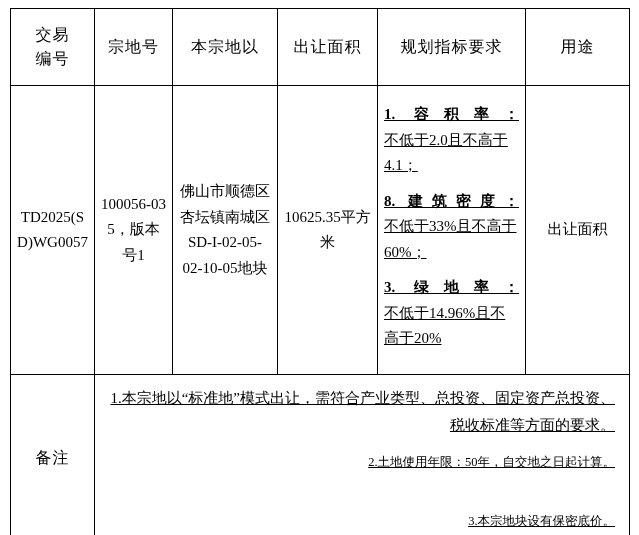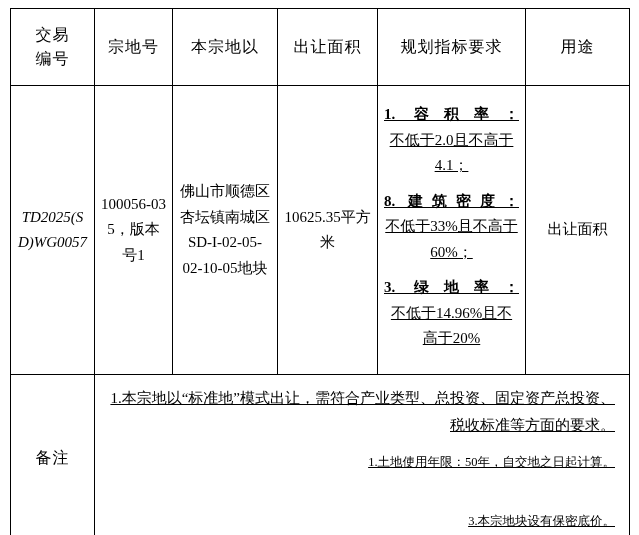--- a/index.html
+++ b/index.html
@@ -52,21 +52,20 @@
   }
 
   .body-row td {
     height: 280px;
     font-size: 15px;
     line-height: 1.7;
   }
   .cell-id {
     letter-spacing: 0px;
     word-break: break-all;
-    font-style: italic;
   }
   .cell-num {
     word-break: break-all;
   }
   .cell-loc {
     line-height: 1.75;
   }
   .cell-area {
     line-height: 1.75;
   }
@@ -81,21 +80,21 @@
     text-align: justify;
     text-align-last: justify;
   }
   .spec-item {
     margin-bottom: 10px;
   }
   .spec-item:last-child {
     margin-bottom: 6px;
   }
   .spec-body {
-    text-align: center;
+    text-align: left;
   }
   .cell-use {
     font-size: 15px;
   }
 
   .notes-row td.notes-label {
     height: 140px;
     font-size: 16px;
     letter-spacing: 1px;
   }
@@ -169,19 +168,19 @@
             <div class="spec-title">3. 绿地率：</div>
             <div class="spec-body">不低于14.96%且不高于20%</div>
           </div>
         </td>
         <td class="cell-use">出让面积</td>
       </tr>
       <tr class="notes-row">
         <td class="notes-label">备注</td>
         <td class="notes-body" colspan="5">
           <p class="note-1">1.本宗地以“标准地”模式出让，需符合产业类型、总投资、固定资产总投资、税收标准等方面的要求。</p>
-          <p class="note-2">1.土地使用年限：50年，自交地之日起计算。</p>
+          <p class="note-2">2.土地使用年限：50年，自交地之日起计算。</p>
           <p class="note-3">3.本宗地块设有保密底价。</p>
         </td>
       </tr>
     </tbody>
   </table>
 </div>
 
 </body></html>

